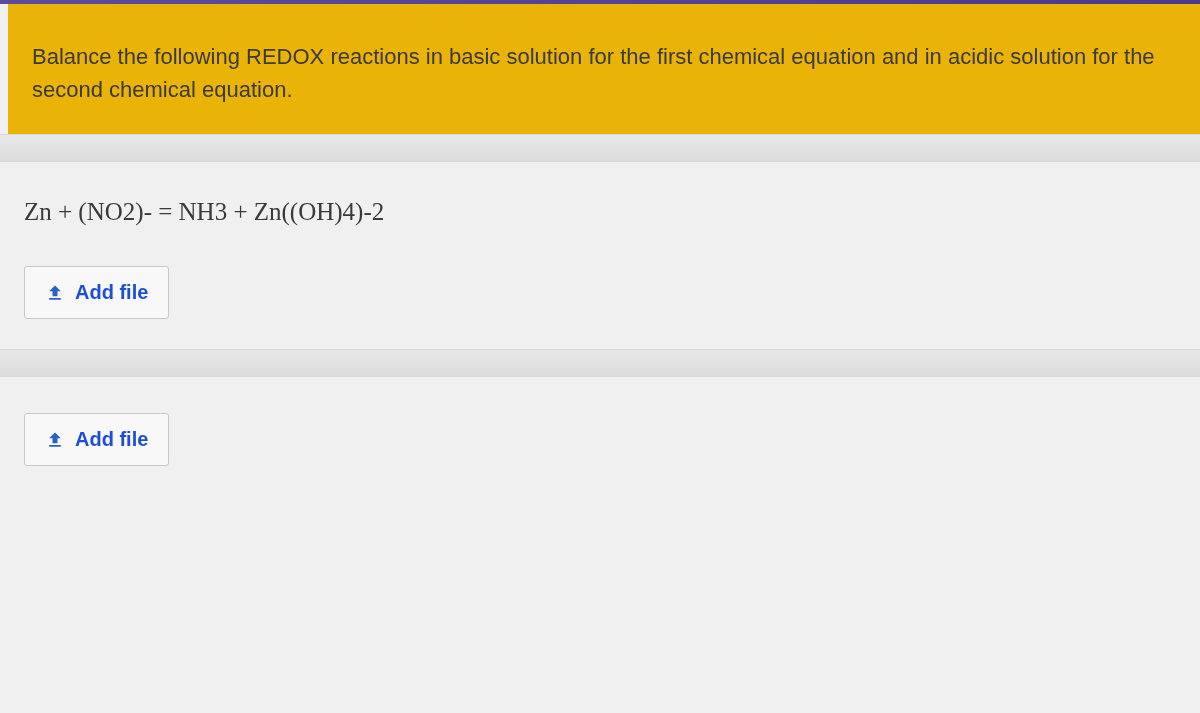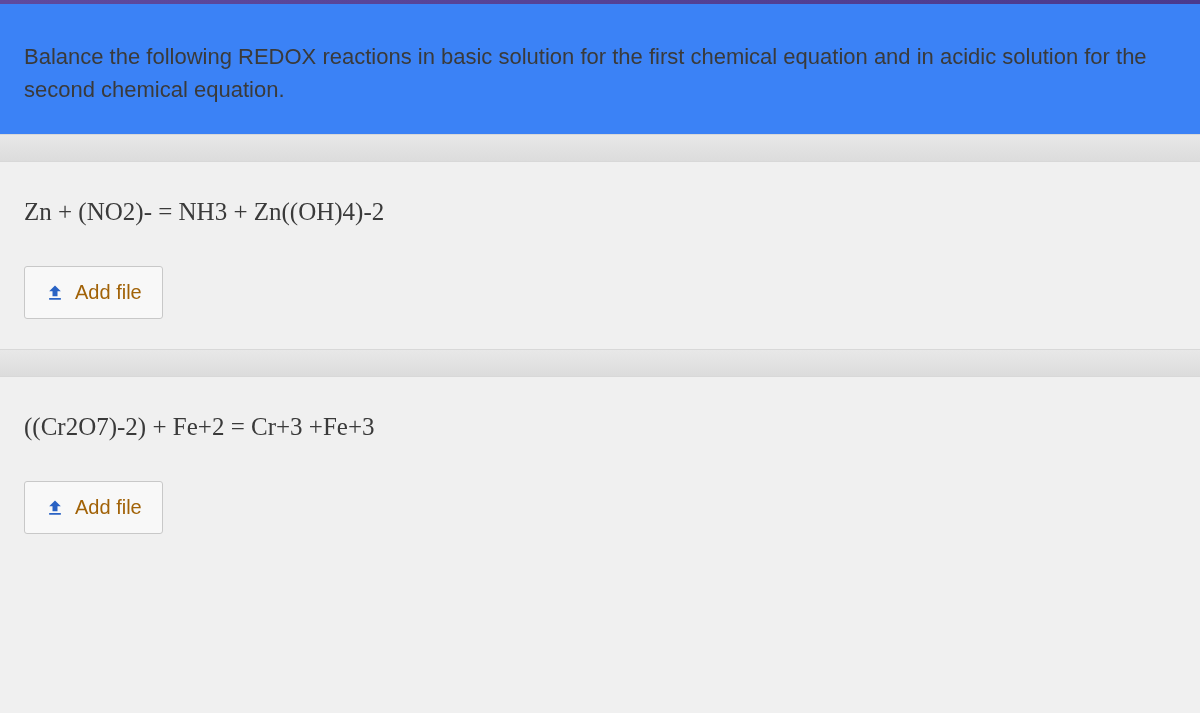--- a/index.html
+++ b/index.html
@@ -13,21 +13,22 @@
       width: 1200px;
       height: 713px;
       overflow: hidden;
     }
     .top-border {
       height: 4px;
       background: linear-gradient(to right, #5e4a9e, #4a3a8e);
     }
     .instruction-block {
       padding: 36px 40px 28px 24px;
-      background-color: #3b82f6;
+      background-color: #eab308;
+      margin-left: 8px;
     }
     .instruction-text {
       font-size: 22px;
       color: #3a3a3a;
       line-height: 1.5;
     }
     .separator {
       height: 28px;
       background: linear-gradient(to bottom, #e8e8e8, #dcdcdc);
       border-top: 1px solid #d8d8d8;
@@ -46,22 +47,23 @@
     .add-file-button {
       display: inline-flex;
       align-items: center;
       gap: 10px;
       padding: 14px 20px;
       background-color: #f8f8f8;
       border: 1px solid #c8c8c8;
       border-radius: 3px;
       cursor: pointer;
       font-size: 20px;
-      color: #a16207;
+      color: #1d4ed8;
       font-family: inherit;
+      font-weight: bold;
     }
     .upload-icon {
       width: 20px;
       height: 20px;
       display: inline-block;
     }
     .upload-icon svg {
       width: 100%;
       height: 100%;
       fill: #2962c4;
@@ -86,21 +88,20 @@
           <path d="M9 16h6v-6h4l-7-7-7 7h4v6zm-4 2h14v2H5v-2z"></path>
         </svg>
     </span>
     <span>Add file</span>
   </button>
 </div>
 
 <div class="separator"></div>
 
 <div class="question-block">
-  <p class="equation-text">((Cr2O7)-2) + Fe+2 = Cr+3 +Fe+3</p>
   <button class="add-file-button">
     <span class="upload-icon">
       <svg viewBox="0 0 24 24">
           <path d="M9 16h6v-6h4l-7-7-7 7h4v6zm-4 2h14v2H5v-2z"></path>
         </svg>
     </span>
     <span>Add file</span>
   </button>
 </div>
 

